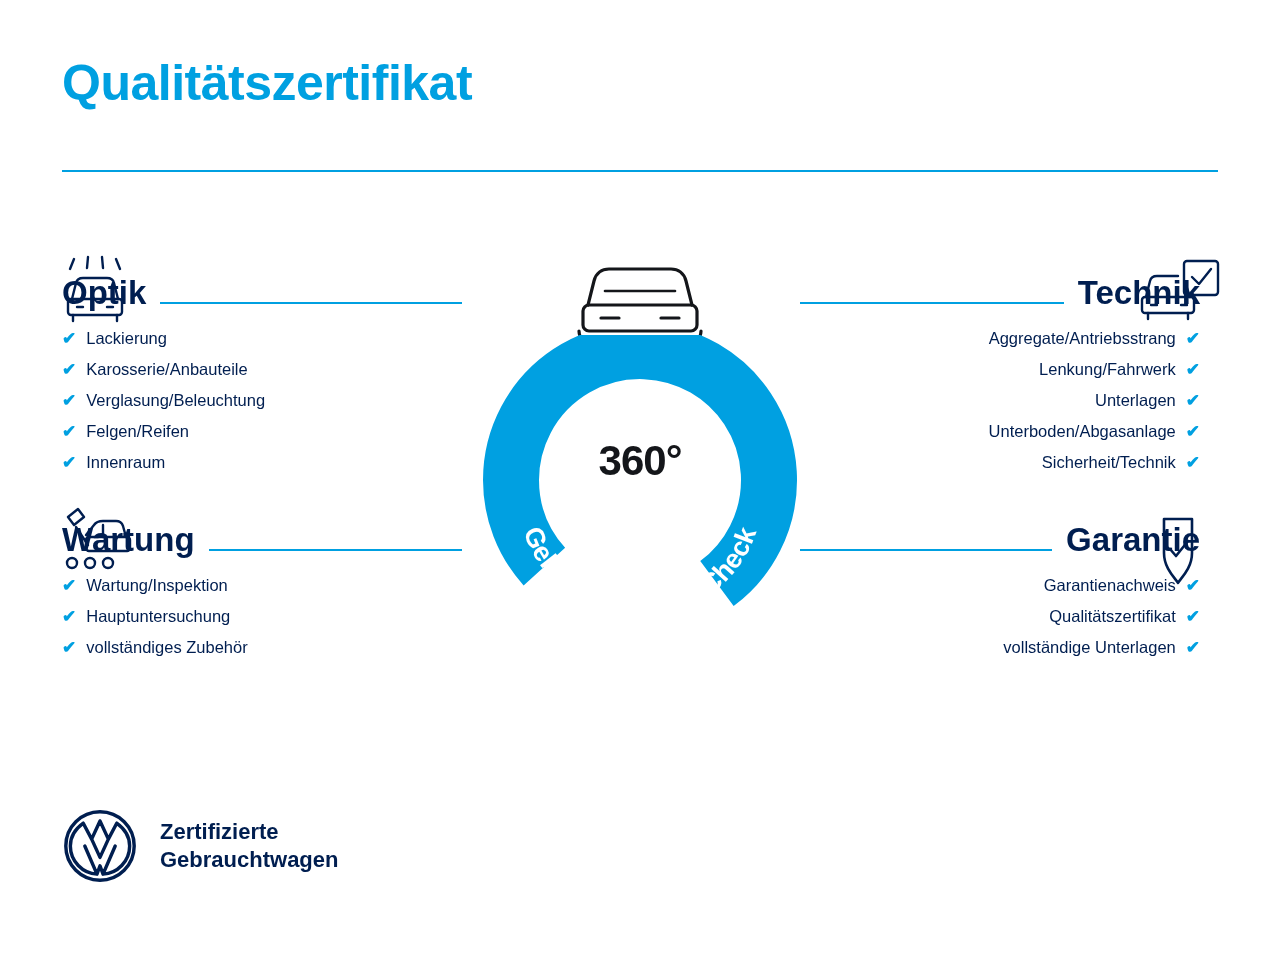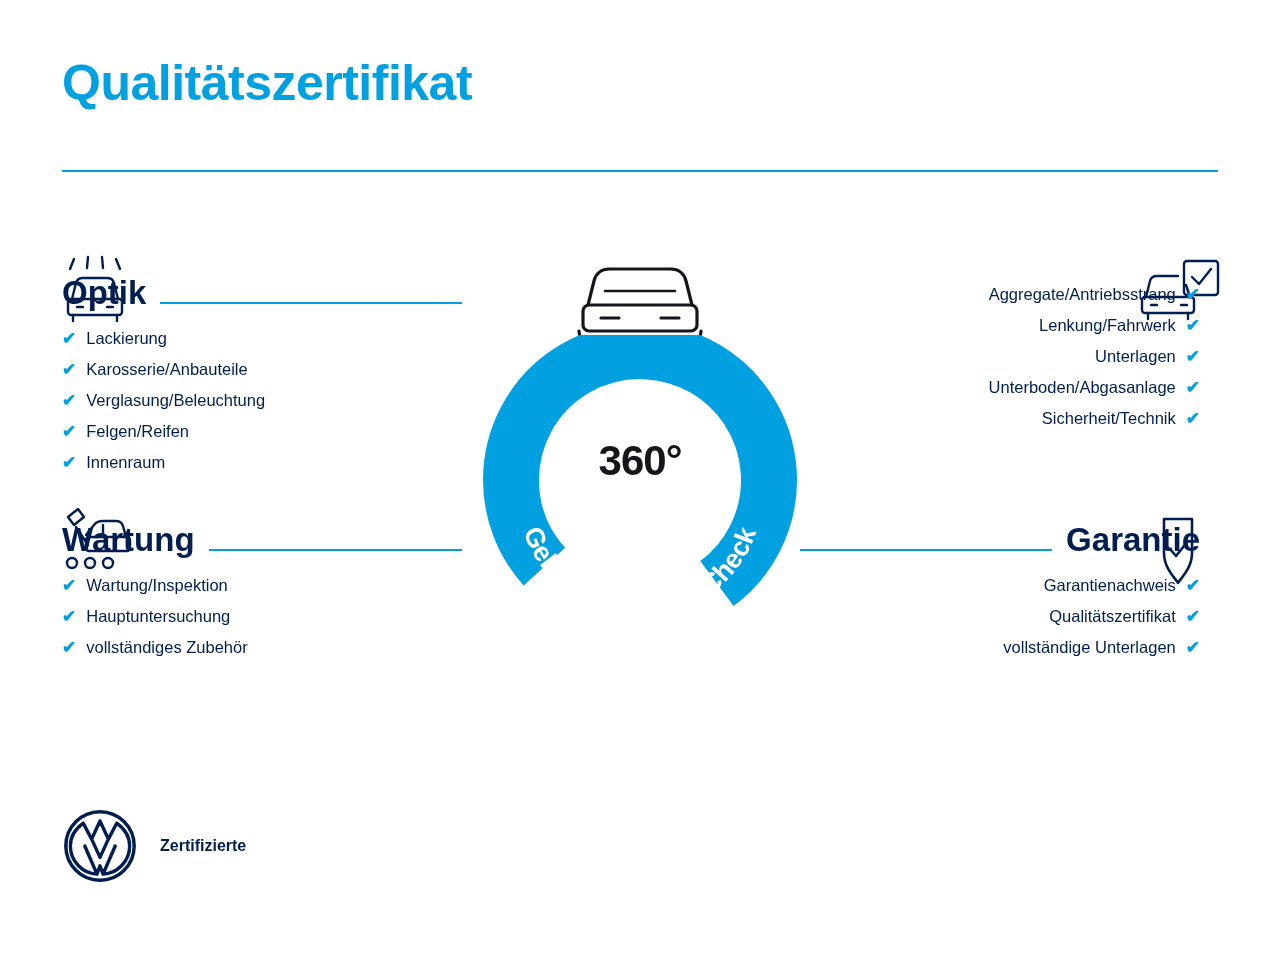--- a/index.html
+++ b/index.html
@@ -165,21 +165,21 @@
     display: flex;
     align-items: center;
   }
   .vw-logo {
     width: 76px;
     height: 76px;
     flex: none;
   }
   .footer-text {
     margin-left: 22px;
-    font-size: 16px;
+    font-size: 22px;
     font-weight: bold;
     color: #001e50;
     line-height: 1.28;
   }
 </style>
 </head>
 <body>
 
 <div class="page">
 
@@ -279,20 +279,24 @@
           <span>Hauptuntersuchung</span>
         </li>
       <li>
           <span class="check">✔</span>
           <span>vollständiges Zubehör</span>
         </li>
     </ul>
   </div>
 
   <div class="col col-right block-technik">
+    <div class="sec-head">
+      <div class="sec-title">Technik</div>
+      <div class="sec-rule"></div>
+    </div>
     <ul class="items">
       <li>
           <span class="check">✔</span>
           <span>Aggregate/Antriebsstrang</span>
         </li>
       <li>
           <span class="check">✔</span>
           <span>Lenkung/Fahrwerk</span>
         </li>
       <li>
@@ -361,16 +365,17 @@
 
   <div class="footer">
     <svg class="vw-logo" viewBox="0 0 100 100" fill="none" stroke="#001e50" stroke-width="4.5" stroke-linejoin="round" stroke-linecap="round">
       <circle cx="50" cy="50" r="45"></circle>
       <path d="M50 17 L39 41 L28 20 M28 20 C17 28 11 39 11 50 C11 70 27 86 46 87 L30 50
                M46 87 L50 76 L54 87 M54 87 C73 86 89 70 89 50 C89 39 83 28 72 20
                M72 20 L61 41 L50 17 M70 50 L54 87 M39 41 L50 65 L61 41"></path>
     </svg>
     <div class="footer-text">
       <div>Zertifizierte</div>
+      <div>Gebrauchtwagen</div>
     </div>
   </div>
 
 </div>
 
 </body></html>

